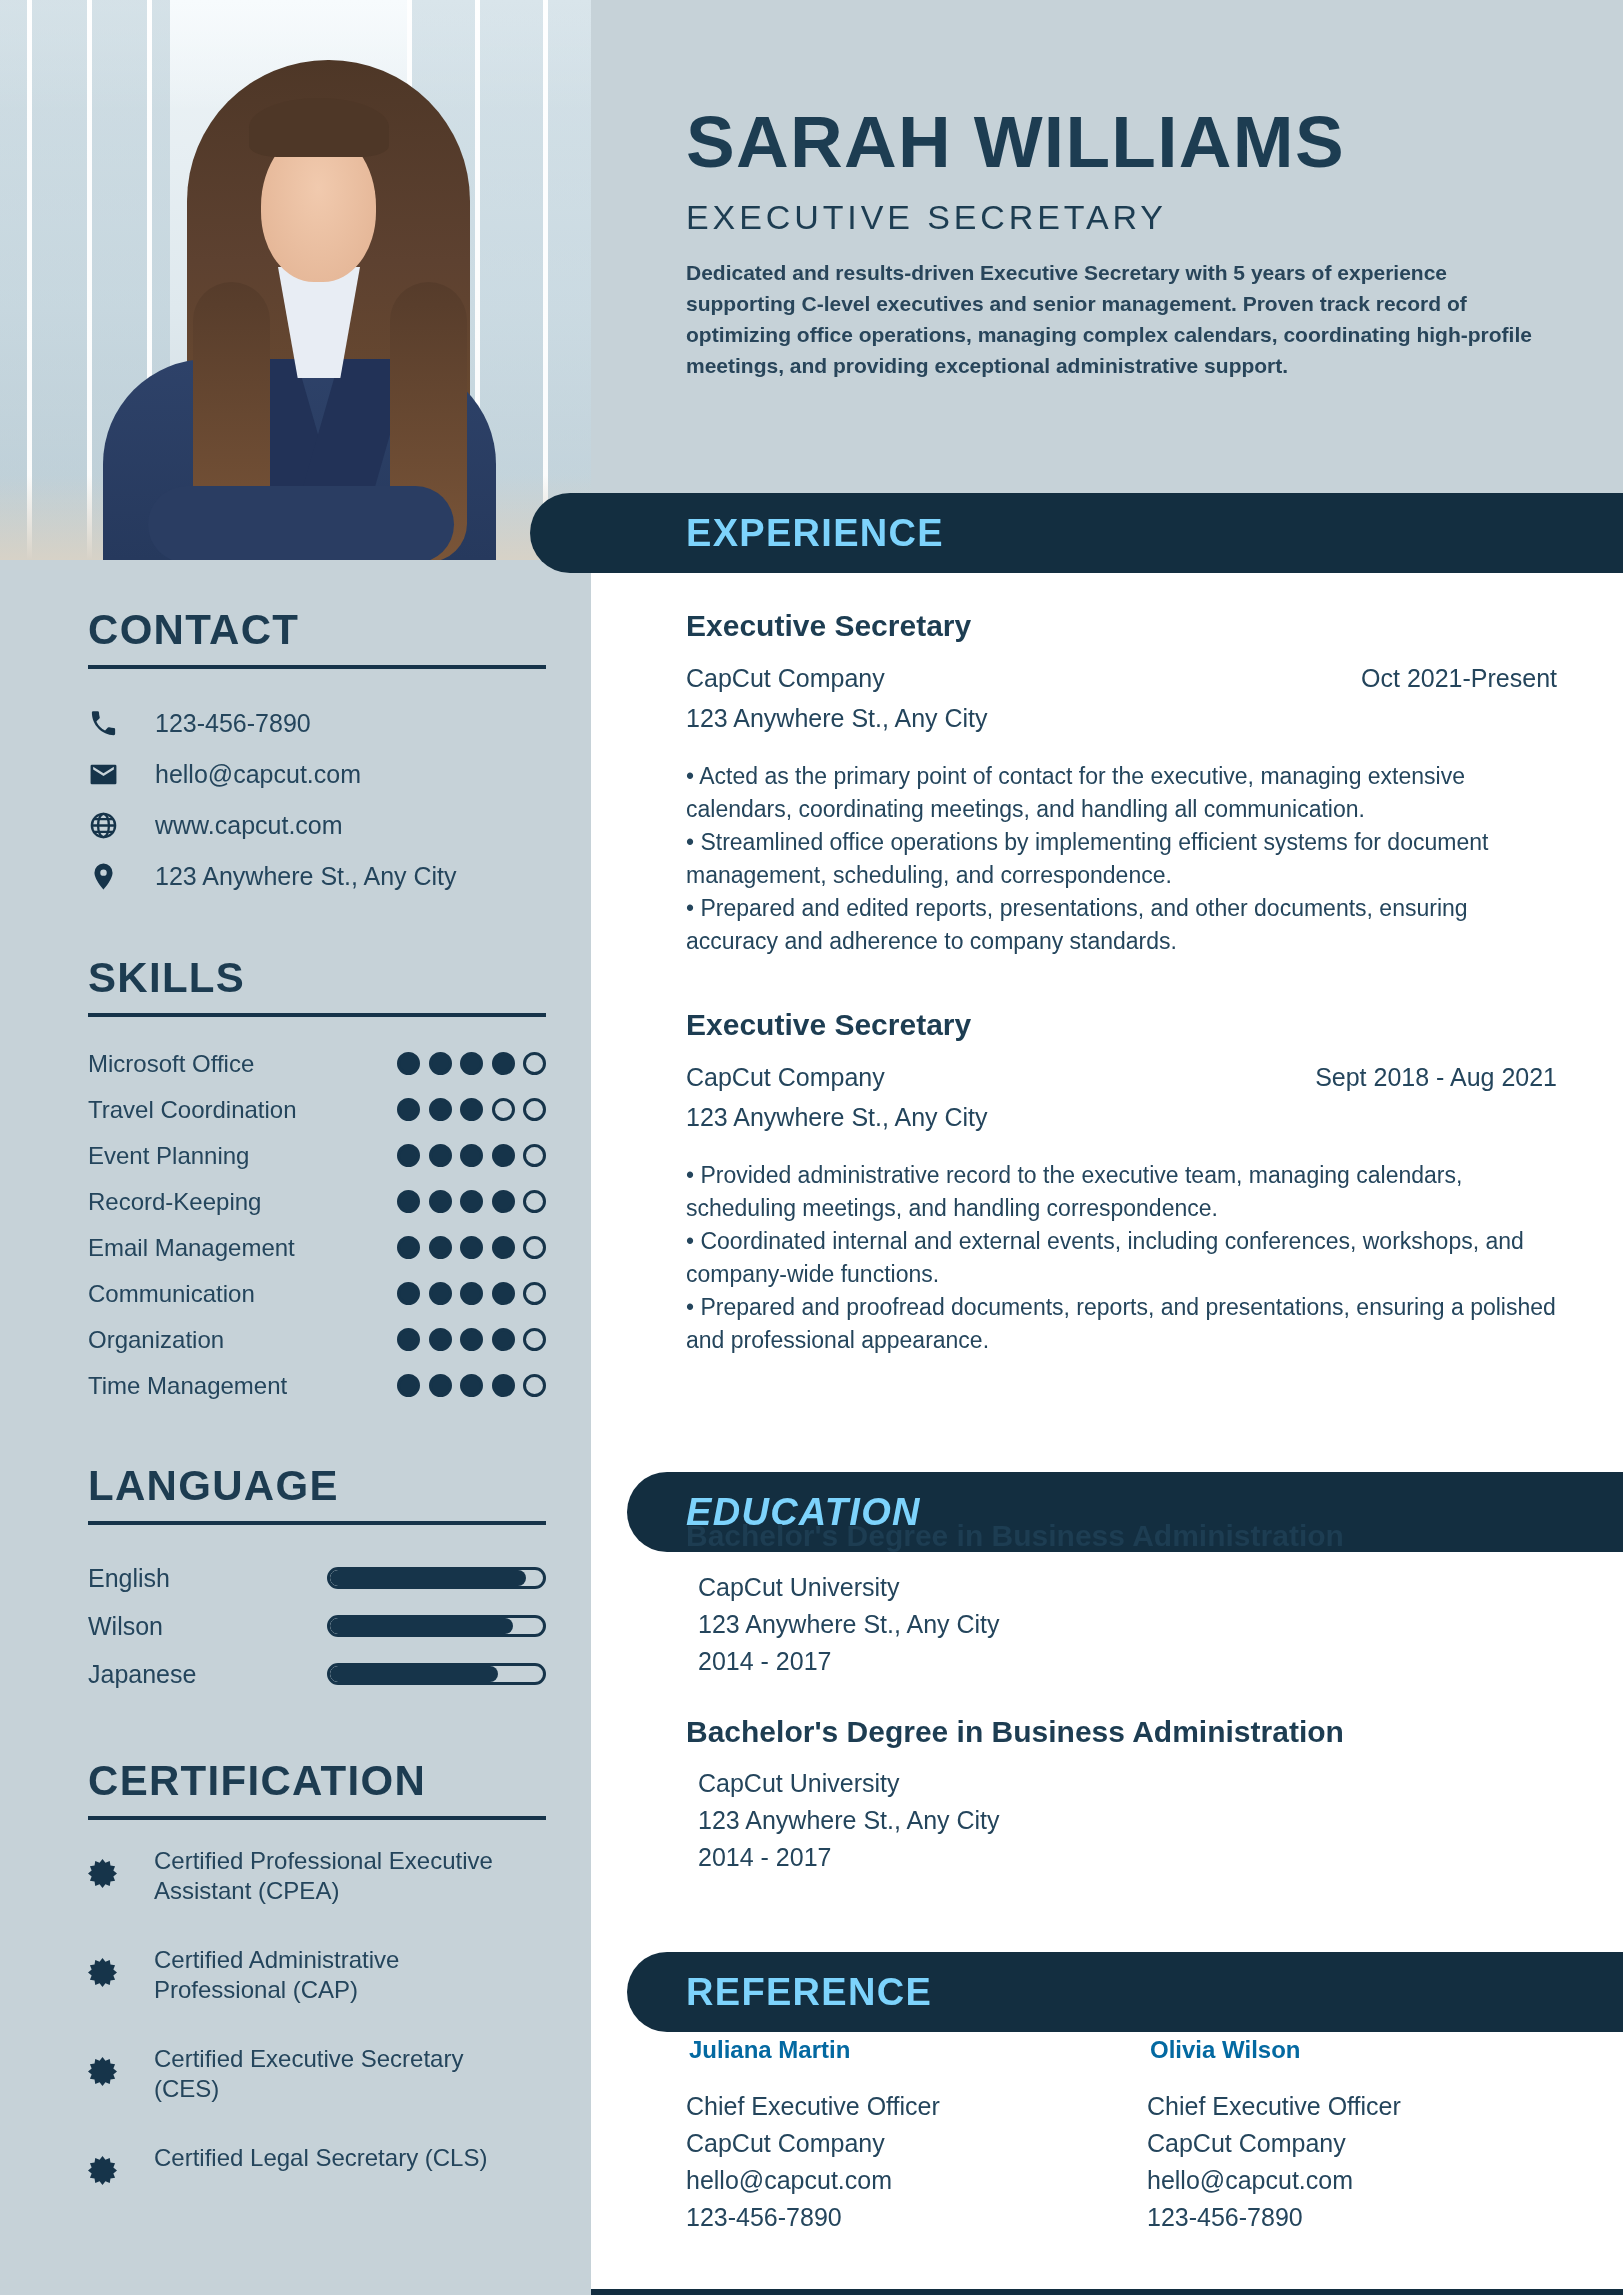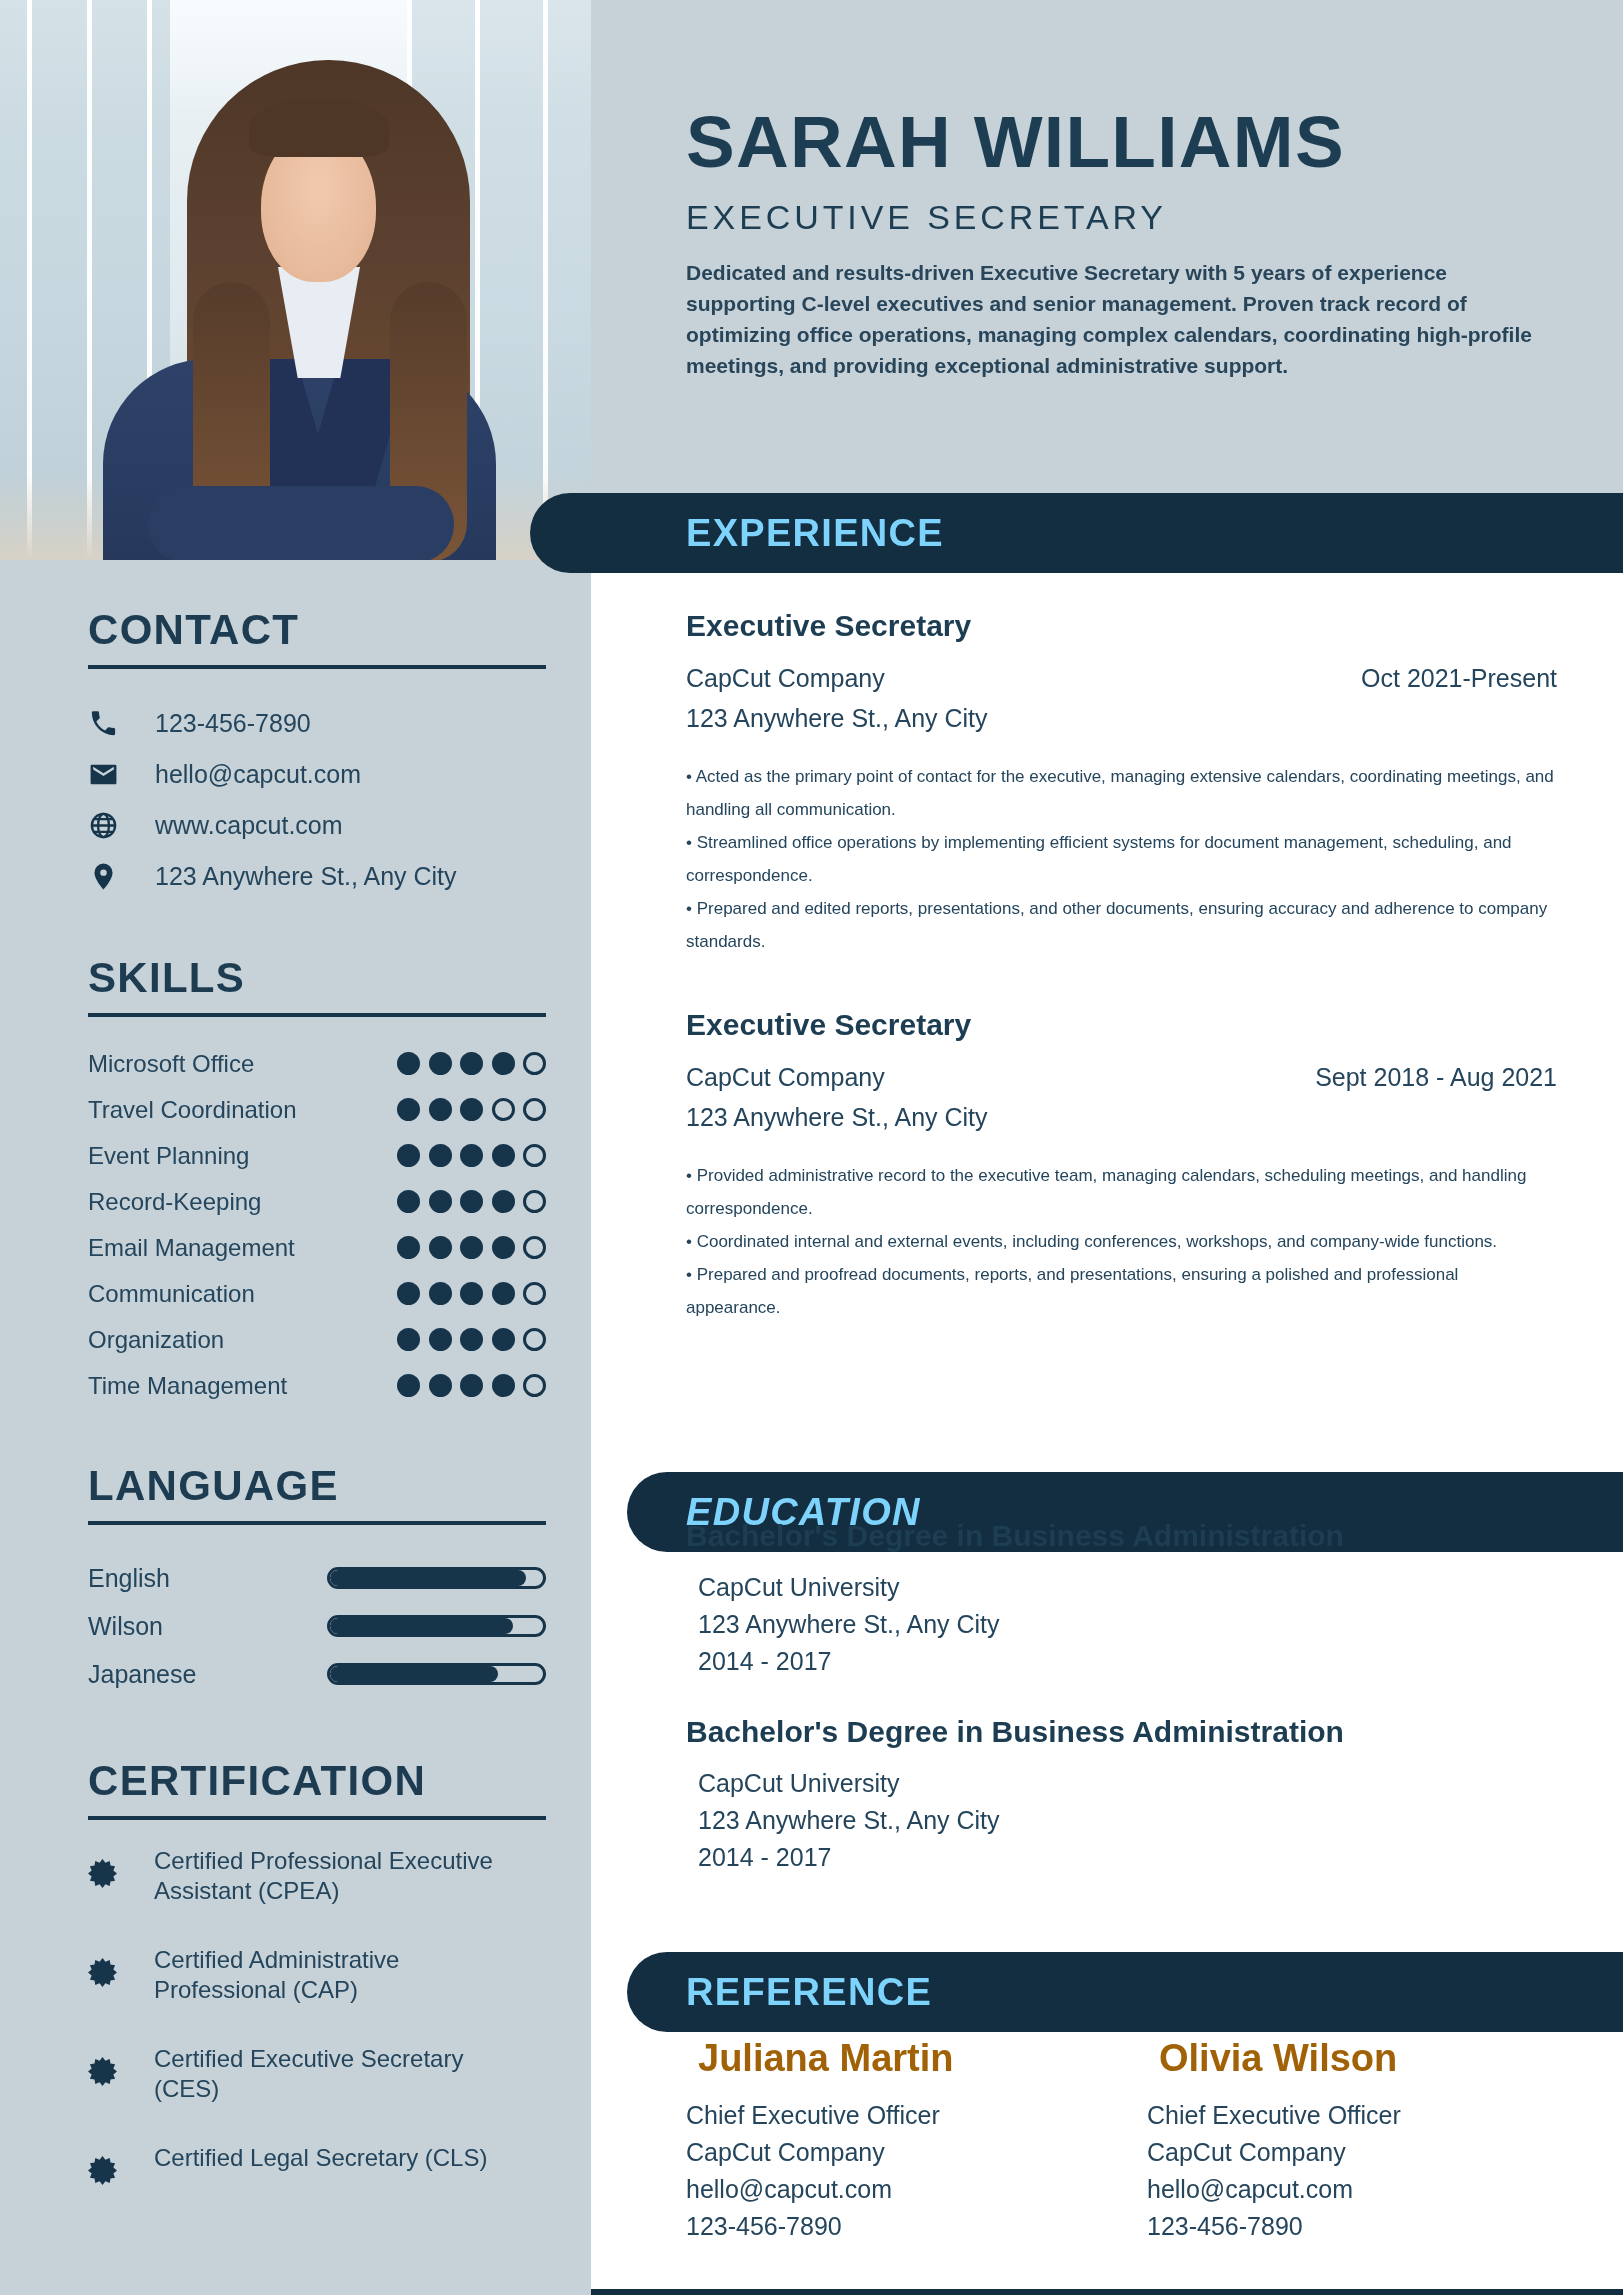--- a/index.html
+++ b/index.html
@@ -88,31 +88,31 @@
   .pill-label{color:#7dd3fc;font-size:38px;font-weight:700;letter-spacing:1.3px;}
   #pill-exp{left:530px;top:493px;width:1093px;padding-left:156px;}
   #pill-edu{left:627px;top:1472px;width:997px;padding-left:59px;font-style:italic;}
   #pill-ref{left:627px;top:1952px;width:997px;padding-left:59px;}
 
   .job{position:absolute;left:686px;width:871px;}
   #job-0{top:609px;} #job-1{top:1008px;}
   .j-title{margin:0;font-size:30px;line-height:33px;font-weight:700;color:#1d3d52;}
   .j-meta{display:flex;justify-content:space-between;margin-top:22px;font-size:25px;color:#24455c;}
   .j-addr{margin-top:10.5px;font-size:25px;color:#24455c;}
-  .j-bullets{margin-top:27.5px;font-size:17px;line-height:33px;color:#24455c;}
+  .j-bullets{margin-top:27.5px;font-size:23px;line-height:33px;color:#24455c;}
   .j-bullets p{margin:0;}
 
   .edu{position:absolute;left:686px;width:871px;}
   #edu-0{top:1519px;} #edu-1{top:1715px;}
   .e-degree{margin:0;font-size:30px;line-height:33px;font-weight:700;color:#1d3d52;}
   .e-lines{margin-top:17px;font-size:25px;line-height:37px;color:#24455c;margin-left:12px;}
 
   .ref-card{position:absolute;top:2030px;width:432px;}
   #ref-0{left:686px;} #ref-1{left:1147px;}
-  .r-name{margin:12px;font-size:38px;line-height:33px;font-weight:700;color:#a16207;}
+  .r-name{margin:3px;font-size:24px;line-height:33px;font-weight:700;color:#0369a1;}
   .r-lines{margin-top:22px;font-size:25px;line-height:37px;color:#24455c;}
 </style>
 </head>
 <body>
 
 <div class="page">
 
   <div class="sidebar-bg"></div>
   <div class="header-bg"></div>
 

